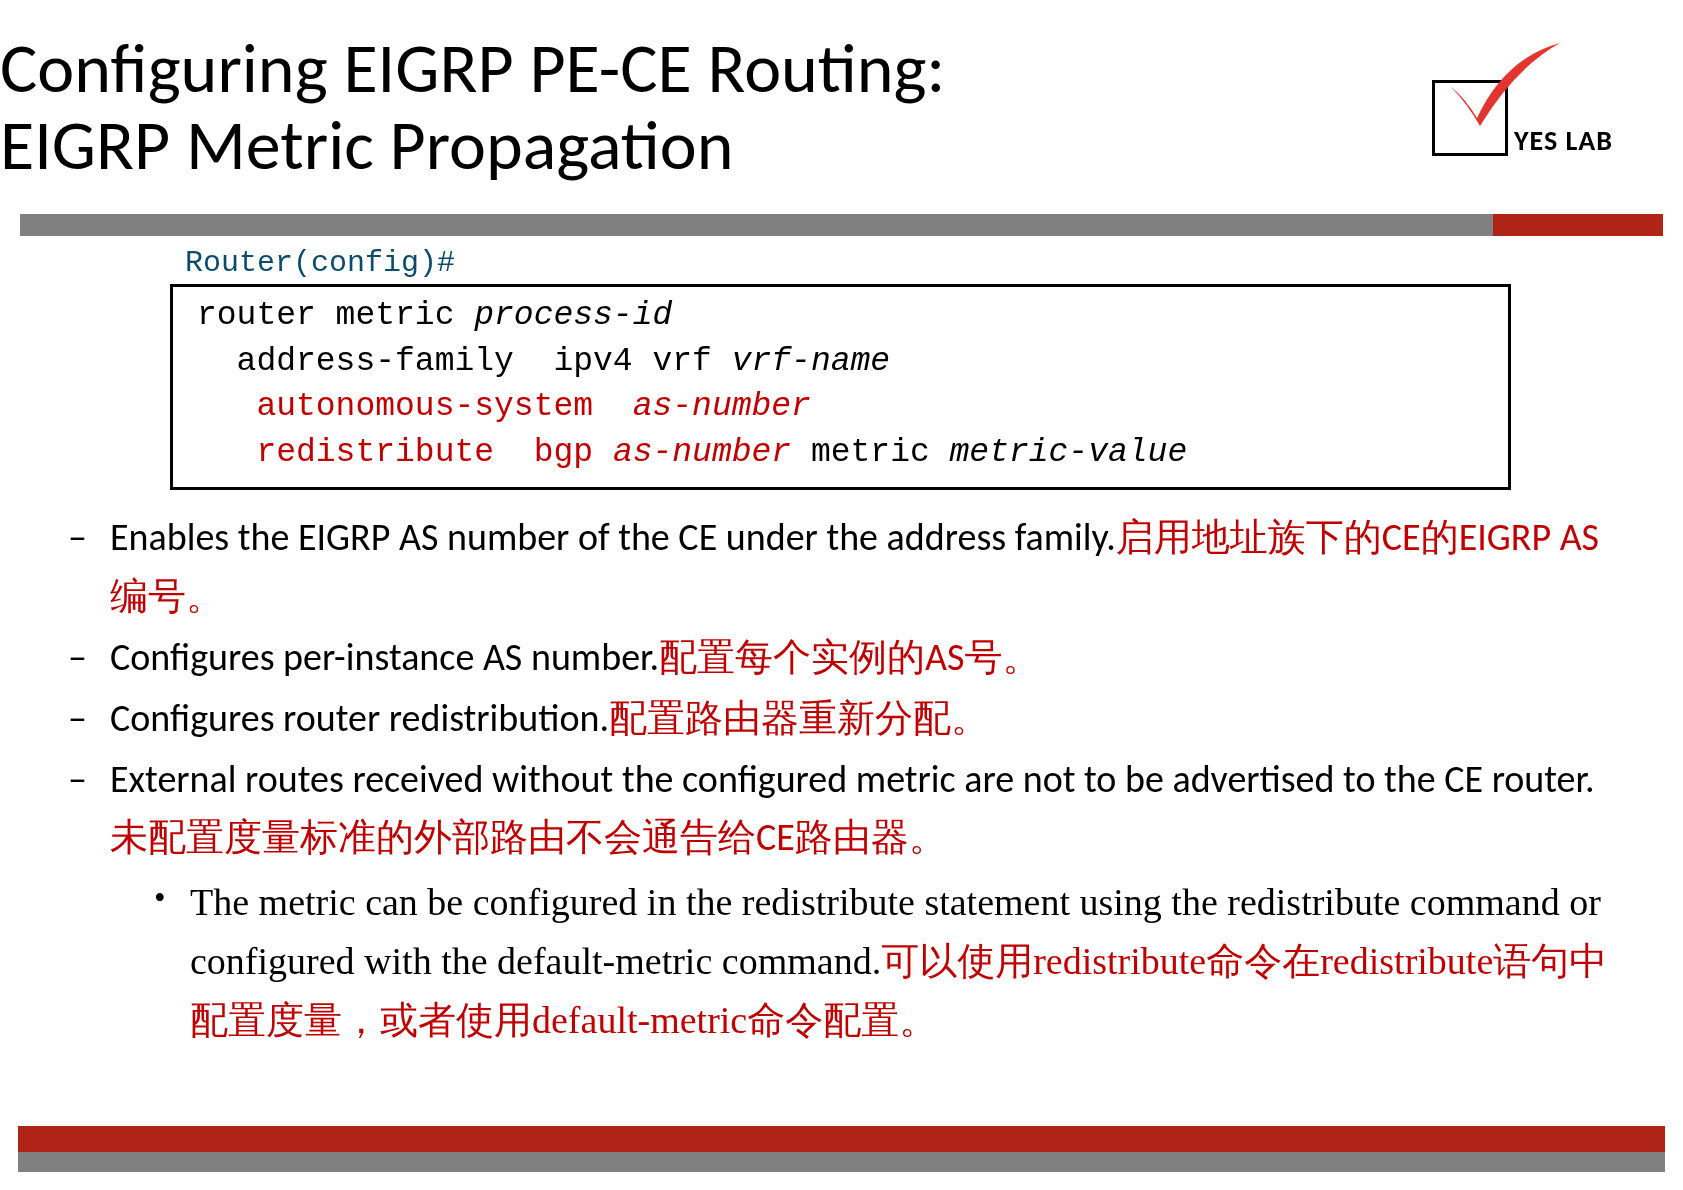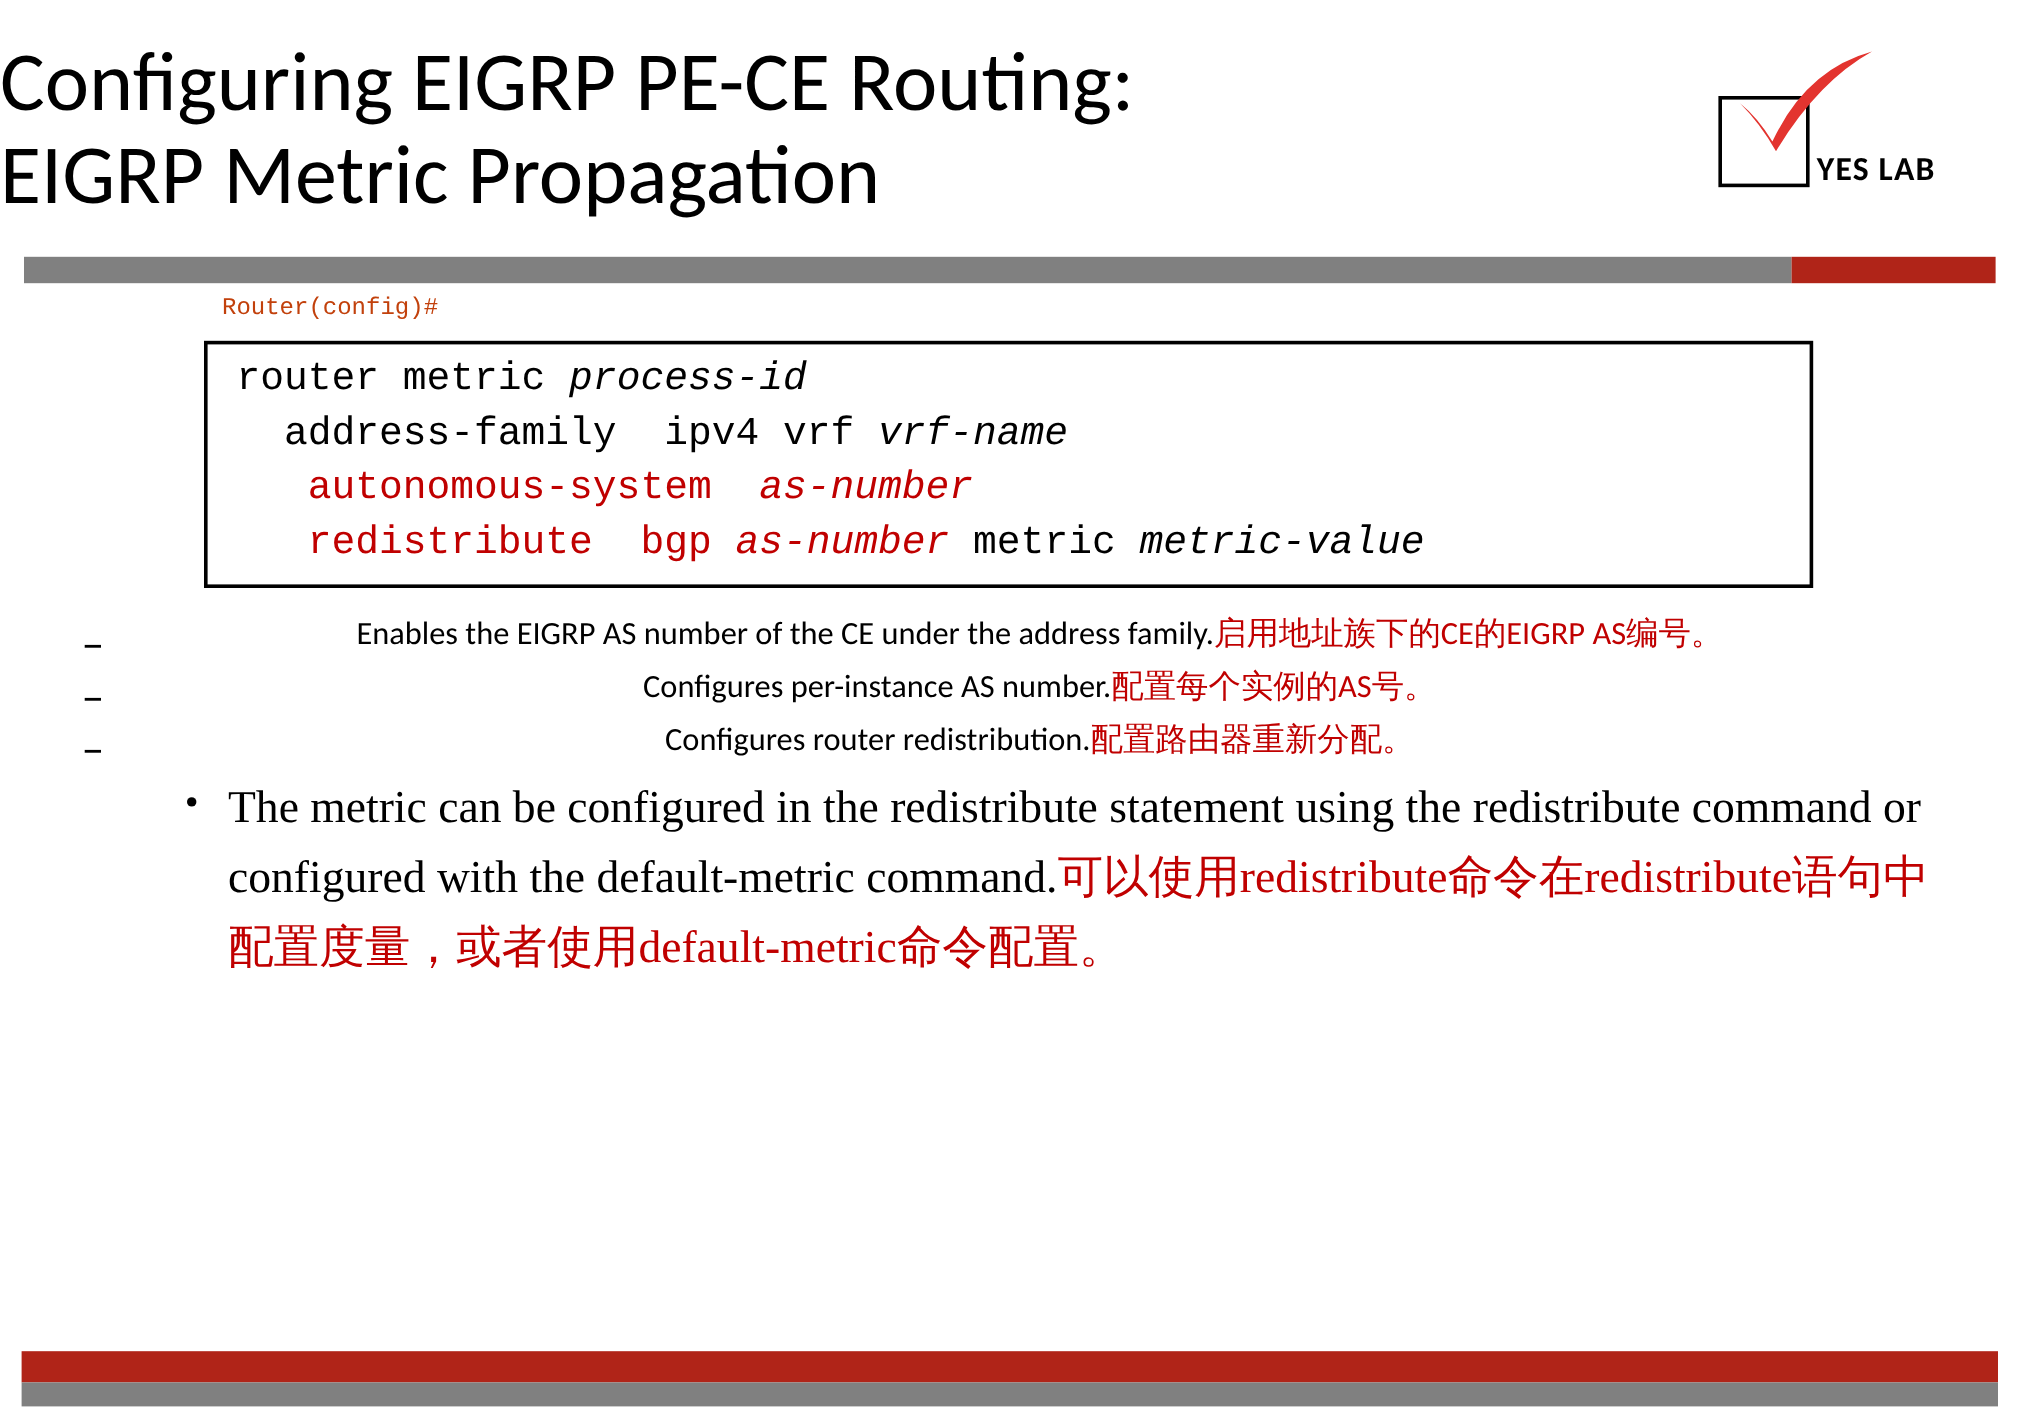--- a/index.html
+++ b/index.html
@@ -81,22 +81,22 @@
     width: 170px;
     background: #b02418;
   }
 
   
   .prompt {
     position: absolute;
     top: 246px;
     left: 185px;
     font-family: "Courier New", Courier, monospace;
-    font-size: 20px;
-    color: #c2410c;
+    font-size: 30px;
+    color: #0c4a6e;
     white-space: pre;
   }
 
   
   .code-box {
     position: absolute;
     top: 284px;
     left: 170px;
     right: 172px;
     border: 3px solid #000;
@@ -112,26 +112,25 @@
 
   
   .bullets {
     position: absolute;
     top: 508px;
     left: 40px;
     right: 60px;
   }
   .bullet {
     position: relative;
-    font-size: 27px;
+    font-size: 38px;
     line-height: 1.55;
     color: #000;
     padding-left: 70px;
     margin-bottom: 2px;
-    text-align: center;
   }
   .bullet::before {
     content: "–";
     position: absolute;
     left: 28px;
     top: 0;
     color: #000;
     font-size: 38px;
   }
   .bullet .red { color: #c00000; }
@@ -207,20 +206,23 @@
   <div class="bullets">
     <div class="bullet">
       <span>Enables the EIGRP AS number of the CE under the address family.</span><span class="red">启用地址族下的CE的EIGRP AS编号。</span>
     </div>
     <div class="bullet">
       <span>Configures per-instance AS number.</span><span class="red">配置每个实例的AS号。</span>
     </div>
     <div class="bullet">
       <span>Configures router redistribution.</span><span class="red">配置路由器重新分配。</span>
     </div>
+    <div class="bullet">
+      <span>External routes received without the configured metric are not  to be advertised to the CE router.</span><span class="red">未配置度量标准的外部路由不会通告给CE路由器。</span>
+    </div>
     <div class="sub-bullet">
       <span>The metric can be configured in the redistribute statement using the  redistribute command or configured with the default-metric  command.</span><span class="red">可以使用redistribute命令在redistribute语句中配置度量，或者使用default-metric命令配置。</span>
     </div>
   </div>
 
   <div class="footer-bar1"></div>
   <div class="footer-bar2"></div>
 
 </div>
 

